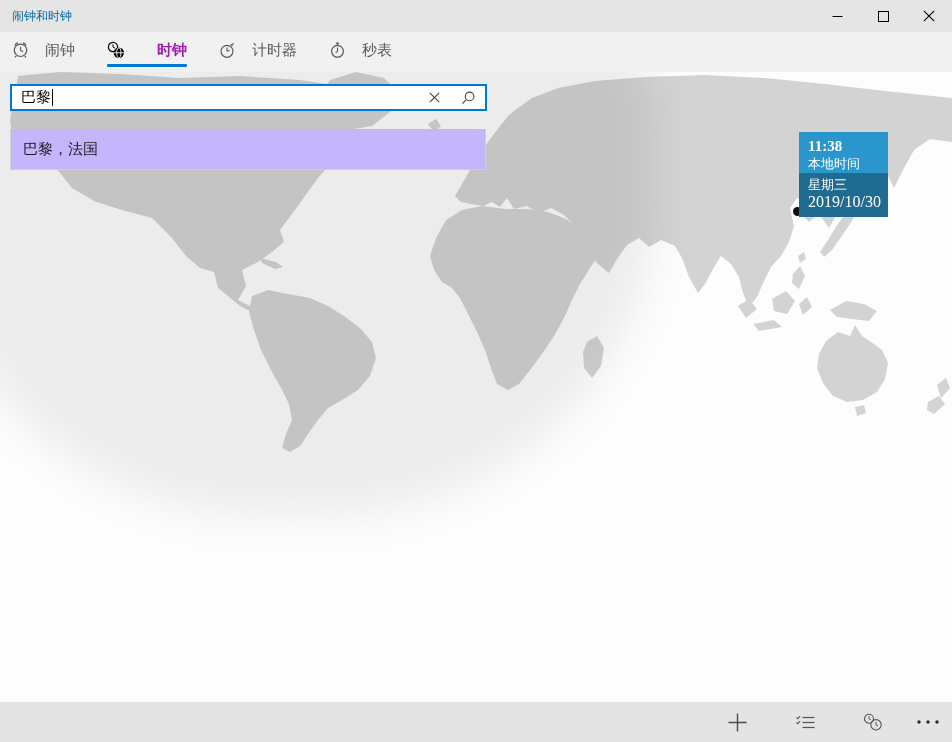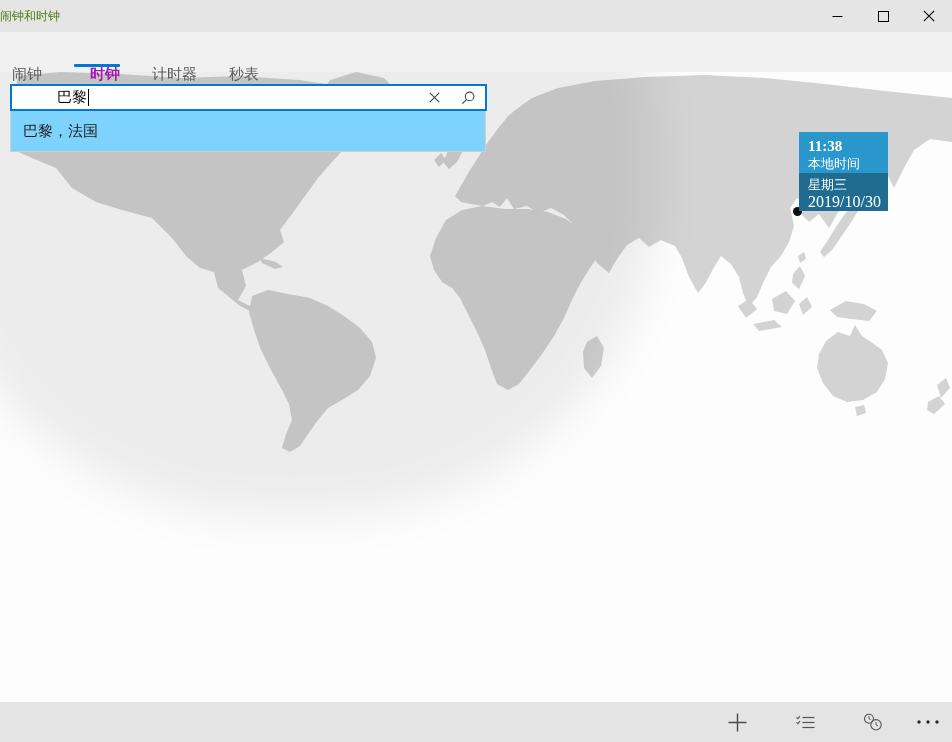--- a/index.html
+++ b/index.html
@@ -8,51 +8,51 @@
 
   
   .map-area{position:absolute;inset:0;z-index:0;overflow:hidden;font-family:Liberation Serif, serif;}
   .map-area svg{position:absolute;left:0;top:0;z-index:1;}
   .night-shade{position:absolute;left:-70px;top:-175px;width:725px;height:690px;
     border-radius:46%;background:rgba(0,0,0,0.065);filter:blur(22px);z-index:2;}
   .pin-dot{position:absolute;left:793px;top:207px;width:9px;height:9px;border-radius:50%;
     background:#101010;z-index:3;}
   .time-popup{position:absolute;left:799px;top:132px;width:89px;z-index:4;color:#fff;}
   .popup-top{background:#2996CC;height:41px;padding:5px 0 0 9px;box-sizing:border-box;}
-  .popup-bottom{background:#206C90;height:38px;padding:3px 0 0 9px;box-sizing:border-box;}
+  .popup-bottom{background:#206C90;height:44px;padding:3px 0 0 9px;box-sizing:border-box;}
   .popup-time{font-size:15px;font-weight:bold;line-height:18px;}
   .popup-caption,.popup-weekday{font-size:13px;line-height:17px;}
   .popup-date{font-size:16px;line-height:18px;}
 
   
   .titlebar{position:absolute;left:0;top:0;width:952px;height:32px;background:#E5E5E5;z-index:6;
     display:flex;align-items:center;}
-  .window-title{font-size:12px;color:#4d7c0f;flex:1;}
+  .window-title{font-size:12px;color:#0369a1;margin-left:12px;flex:1;}
   .caption-btn{width:46px;height:32px;display:flex;align-items:center;justify-content:center;}
   .caption-btn svg{display:block;}
 
   
   .tabbar{position:absolute;left:0;top:32px;width:952px;height:40px;background:#F1F1F1;z-index:5;
     display:flex;align-items:flex-start;padding-top:9px;box-sizing:border-box;}
   .tab{display:flex;flex-direction:column;margin-left:32px;cursor:default;}
   .tab:first-child{margin-left:12px;}
-  .tab-row{display:flex;align-items:flex-start;gap:24px;height:20px;flex-direction:column;}
+  .tab-row{display:flex;align-items:flex-start;gap:16px;height:20px;}
   .tab-label{font-size:15px;color:#5A5A5A;white-space:nowrap;}
   .tab.selected .tab-label{color:#a21caf;font-weight:600;padding-left:16px;}
   .tab-underline{height:3px;margin-top:3px;background:transparent;border-radius:1px;}
   .tab.selected .tab-underline{background:#0078D7;}
 
   
   .search-panel{position:absolute;left:10px;top:84px;width:477px;z-index:7;}
   .search-box{box-sizing:border-box;height:27px;background:#fff;border:2px solid #0078D7;
     display:flex;align-items:center;}
-  .search-text{flex:1;padding-left:9px;font-size:15px;color:#000;display:flex;align-items:center;overflow:hidden;white-space:nowrap;margin-left:36px;}
+  .search-text{flex:1;padding-left:9px;font-size:15px;color:#000;display:flex;align-items:center;overflow:hidden;white-space:nowrap;}
   .caret{display:inline-block;width:1px;height:17px;background:#000;margin-left:1px;}
   .box-icon-btn{width:34px;height:23px;display:flex;align-items:center;justify-content:center;}
-  .suggestion-list{box-sizing:border-box;width:476px;background:#7dd3fc;border:1px solid #CFCFCF;border-top:none;}
+  .suggestion-list{box-sizing:border-box;width:476px;background:#c4b5fd;border:1px solid #CFCFCF;border-top:none;margin-top:18px;}
   .suggestion-item{height:40px;line-height:40px;padding-left:12px;font-size:15px;color:#1a1a1a;}
 
   
   .bottom-bar{position:absolute;left:0;top:702px;width:952px;height:40px;background:#E4E4E4;z-index:6;
     display:flex;align-items:center;justify-content:flex-end;padding-right:4px;box-sizing:border-box;}
   .tool-btn{width:40px;height:40px;display:flex;align-items:center;justify-content:center;}
   .gap28{margin-left:28px;} .gap27{margin-left:27px;} .gap16{margin-left:16px;}
 </style>
 </head>
 <body>

